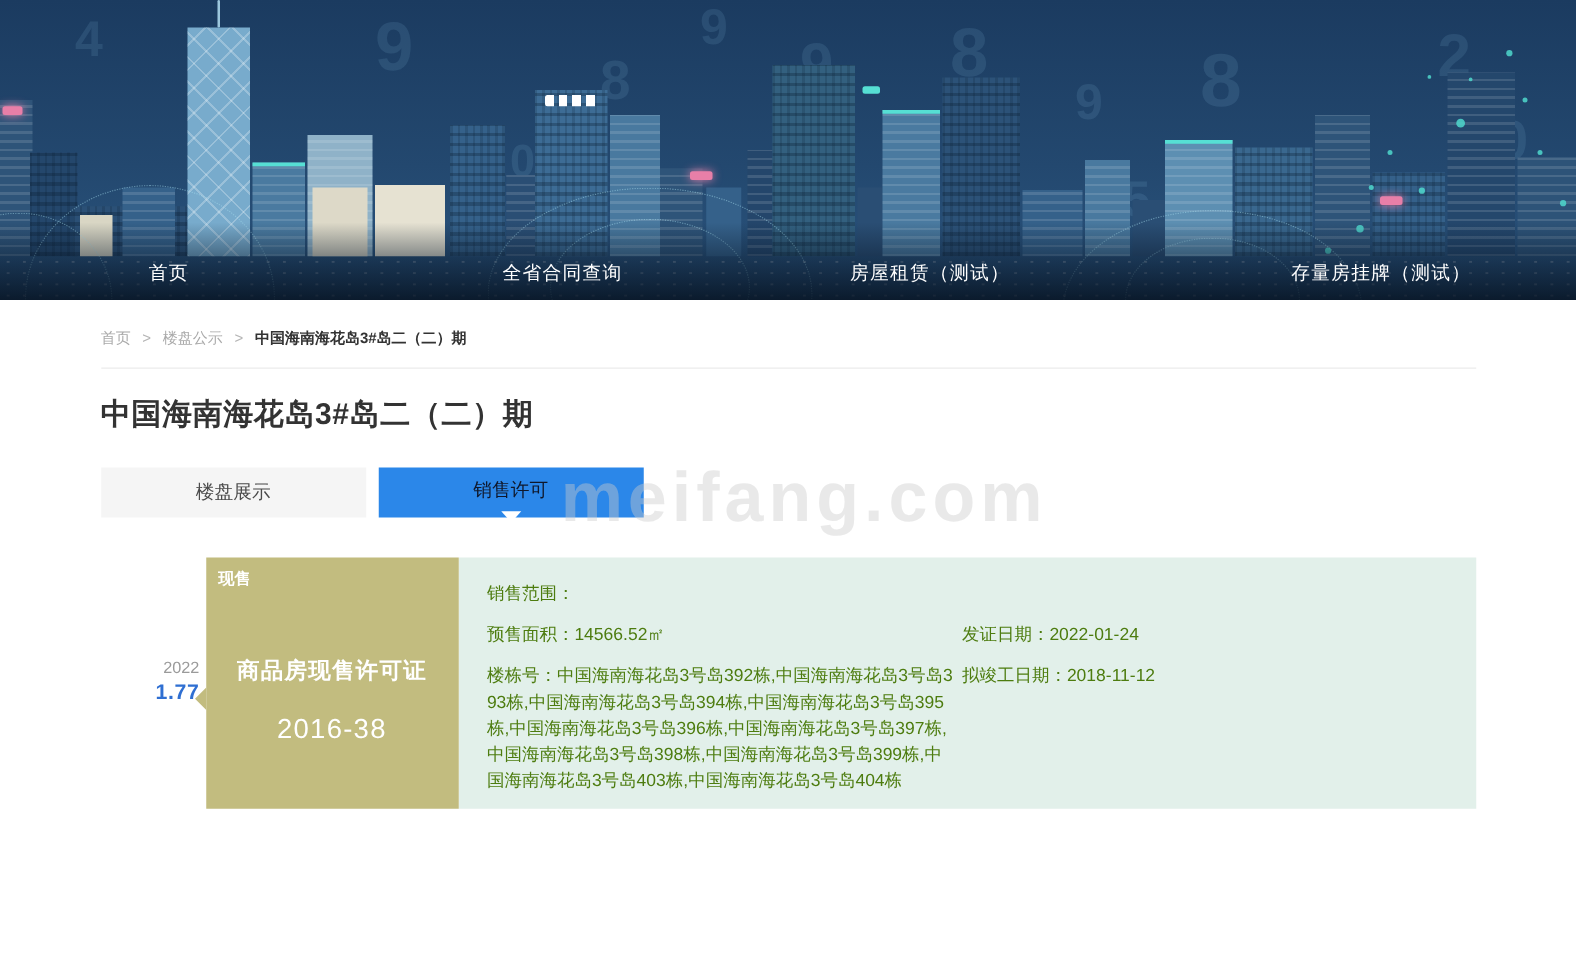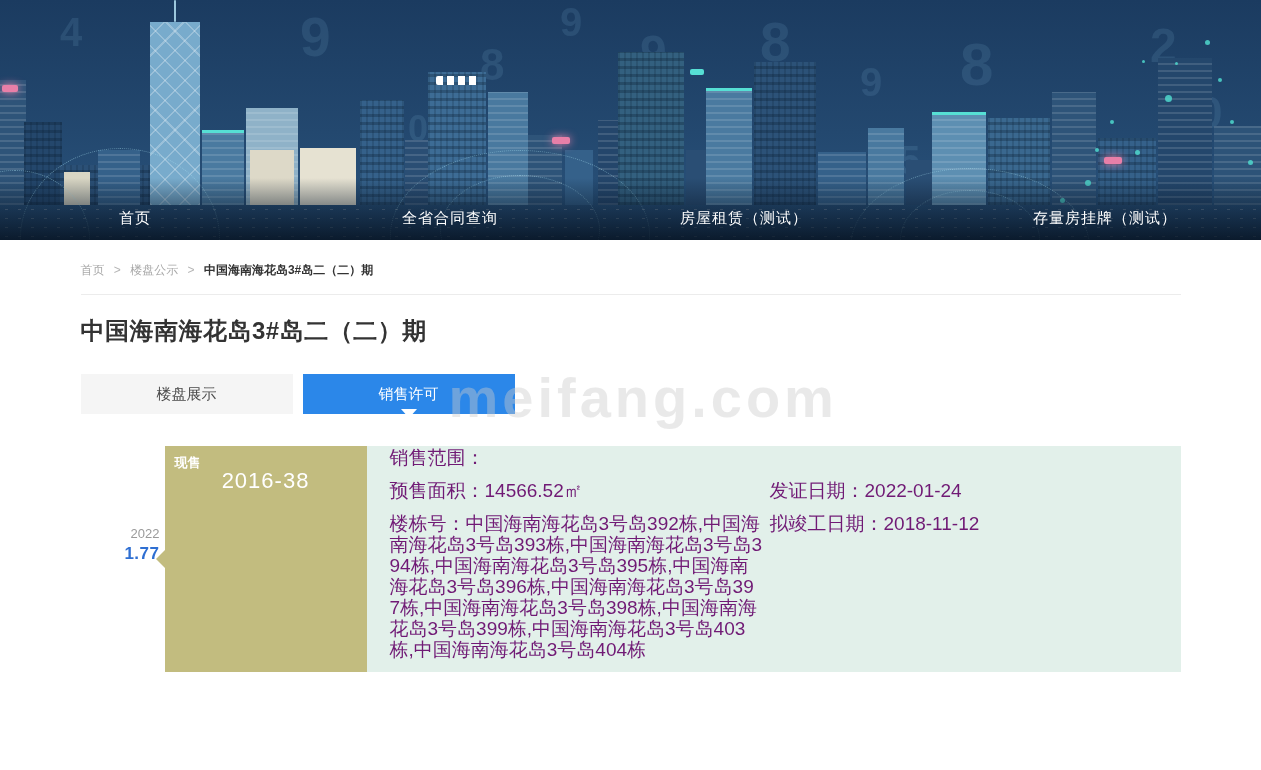--- a/index.html
+++ b/index.html
@@ -35,21 +35,21 @@
   .breadcrumb { padding-top:22px; font-size:12px; color:#a9a9a9; }
   .breadcrumb .sep { margin:0 6px; color:#b5b5b5; }
   .breadcrumb .crumb { cursor:pointer; }
   .breadcrumb .current { color:#333; font-weight:600; }
   .divider { margin-top:15px; border-bottom:1px solid #ececec; }
   h1.title { margin-top:20px; font-size:24px; font-weight:700; color:#333; letter-spacing:.5px; }
 
   .tabs-row { margin-top:27px; display:flex; gap:10px; position:relative; }
   .tab { width:212px; height:40px; line-height:40px; text-align:center; font-size:15px;
          color:#4a4a4a; background:#f5f5f5; cursor:pointer; position:relative; }
-  .tab.active { background:var(--accent,#2b87e9); color:#ffffff; }
+  .tab.active { background:var(--accent,#2b87e9); color:#0f172a;font-family:Liberation Mono, monospace; }
   .tab.active::after { content:""; position:absolute; left:50%; bottom:-4px; transform:translateX(-50%);
          width:0; height:0; border-left:8px solid transparent; border-right:8px solid transparent;
          border-top:9px solid #fff; }
   .watermark { position:absolute; left:368px; top:-9px; font-size:56px; font-weight:700;
          color:rgba(203,203,203,.42); letter-spacing:4px; z-index:3; pointer-events:none; user-select:none; }
 
   .permit-row { margin-top:32px; display:flex; position:relative; }
   .date-block { position:absolute; left:12px; top:80px; width:67px; text-align:right; }
   .date-year { font-size:13px; color:#9a9a9a; }
   .date-day  { font-size:17px; color:#2f6fd2; font-weight:600; margin-top:3px; letter-spacing:.5px; }
@@ -57,22 +57,22 @@
             background:#fff; border:2px solid #2f6fd2; }
   .permit-card { margin-left:84px; width:202px; background:var(--khaki,#c2bc7f); color:#fff;
                  position:relative; flex-shrink:0; }
   .permit-card .arrow { position:absolute; left:-9px; top:104px; width:0; height:0;
                  border-top:9px solid transparent; border-bottom:9px solid transparent;
                  border-right:9px solid var(--khaki,#c2bc7f); }
   .permit-badge { position:absolute; top:8px; left:10px; font-size:13px; font-weight:700; }
   .permit-title { margin-top:78px; text-align:center; font-size:18px; letter-spacing:1px; font-weight:600; }
   .permit-no { margin-top:22px; text-align:center; font-size:22px; letter-spacing:1px; font-weight:300; }
 
-  .detail-panel { flex:1; background:var(--panel,#e2f0ea); color:#701a75; font-size:19px;
-                  padding:1px 20px 12px 23px; }
+  .detail-panel { flex:1; background:var(--panel,#e2f0ea); color:#4d7c0f; font-size:14px;
+                  padding:18px 20px 12px 23px; }
   .detail-grid { display:grid; grid-template-columns:374px 1fr; column-gap:6px; row-gap:12px;
                  align-items:start; line-height:21px; }
   .detail-grid p { word-break:break-all; }
 </style>
 </head>
 <body>
 
 <div class="hero">
   <div id="digits">
       <span class="digit" style="left: 60px; top: 10px; font-size: 40px;">4</span>
@@ -181,20 +181,21 @@
   <div class="permit-row">
     <div class="date-block">
       <div class="date-year">2022</div>
       <div class="date-day">1.77</div>
     </div>
     <div class="tl-dot"></div>
 
     <div class="permit-card">
       <div class="arrow"></div>
       <div class="permit-badge">现售</div>
+      <div class="permit-title">商品房现售许可证</div>
       <div class="permit-no">2016-38</div>
     </div>
 
     <div class="detail-panel">
       <div class="detail-grid">
         <p>
           <span>销售范围：</span>
         </p>
         <p></p>
         <p>

